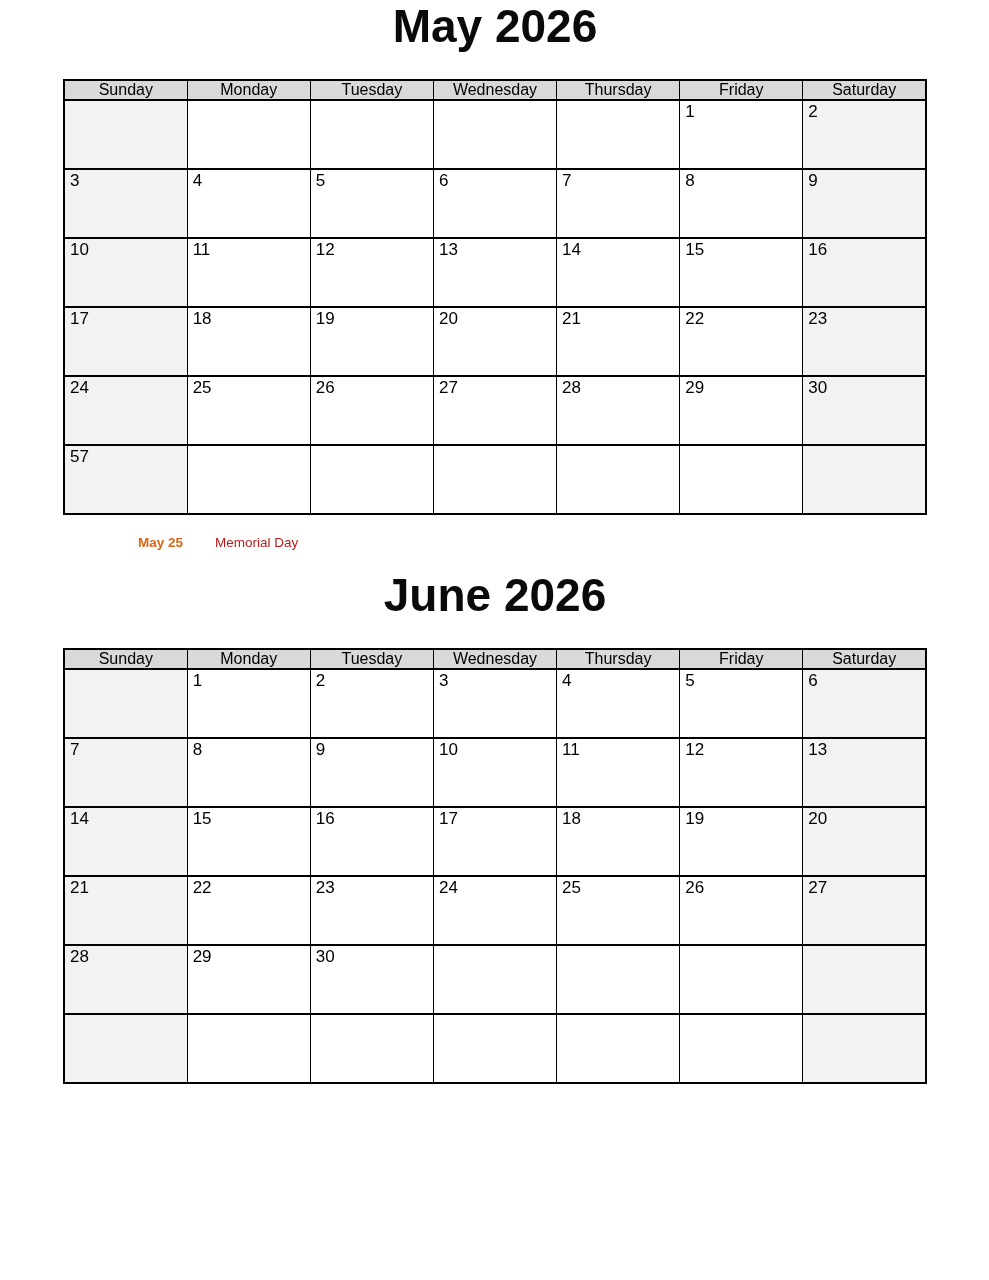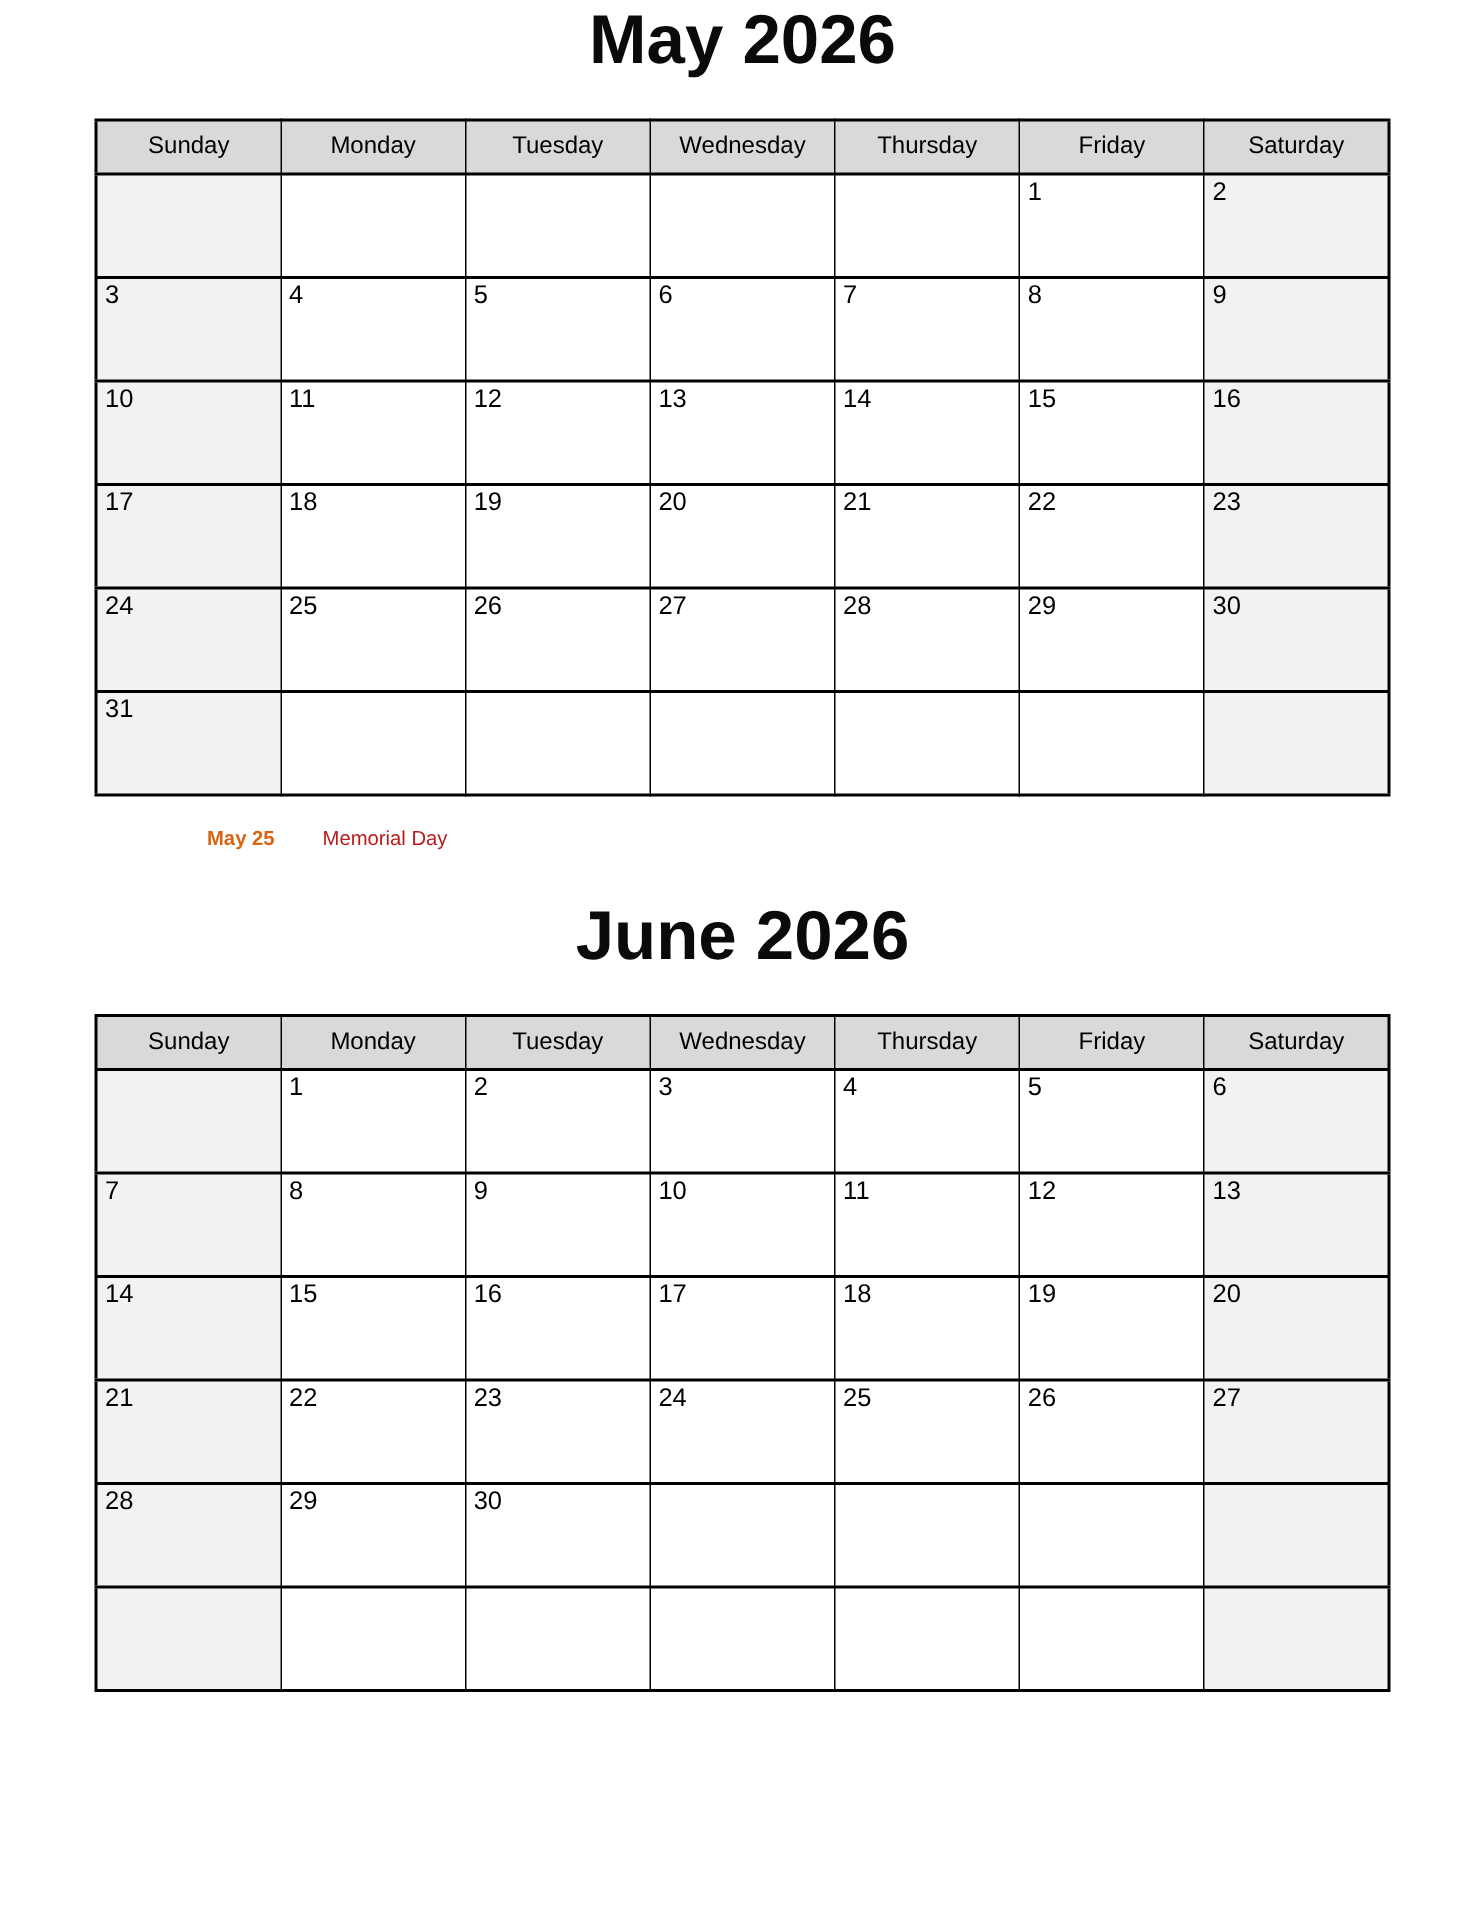--- a/index.html
+++ b/index.html
@@ -29,30 +29,30 @@
   h1.month-title {
     text-align: center;
     font-size: 46px;
     line-height: 1.15;
     font-weight: 600;
     margin: 0;
     letter-spacing: 0px;
     color: #0a0a0a;
   }
   .month-may h1.month-title { margin-bottom: 26px; }
-  .month-june h1.month-title { margin-top: 30px; margin-bottom: 26px; }
+  .month-june h1.month-title { margin-top: 18px; margin-bottom: 26px; }
 
   table.calendar {
     width: 864px;
     table-layout: fixed;
     border-collapse: collapse;
     border: 2px solid var(--border);
   }
   table.calendar thead th {
-    height: 36px;
+    height: 20px;
     background: var(--header-bg);
     font-size: 16px;
     font-weight: 400;
     text-align: center;
     padding: 0;
     border: 1px solid var(--border);
   }
   table.calendar tr { border-top: 2px solid var(--border); border-bottom: 2px solid var(--border); }
   table.calendar tbody td {
     height: 69px;
@@ -146,21 +146,21 @@
           <tr>
             <td class="weekend">24</td>
             <td>25</td>
             <td>26</td>
             <td>27</td>
             <td>28</td>
             <td>29</td>
             <td class="weekend">30</td>
           </tr>
           <tr>
-            <td class="weekend">31</td>
+            <td class="weekend">57</td>
             <td></td>
             <td></td>
             <td></td>
             <td></td>
             <td></td>
             <td class="weekend"></td>
           </tr>
         </tbody>
     </table>
     <p class="note">

